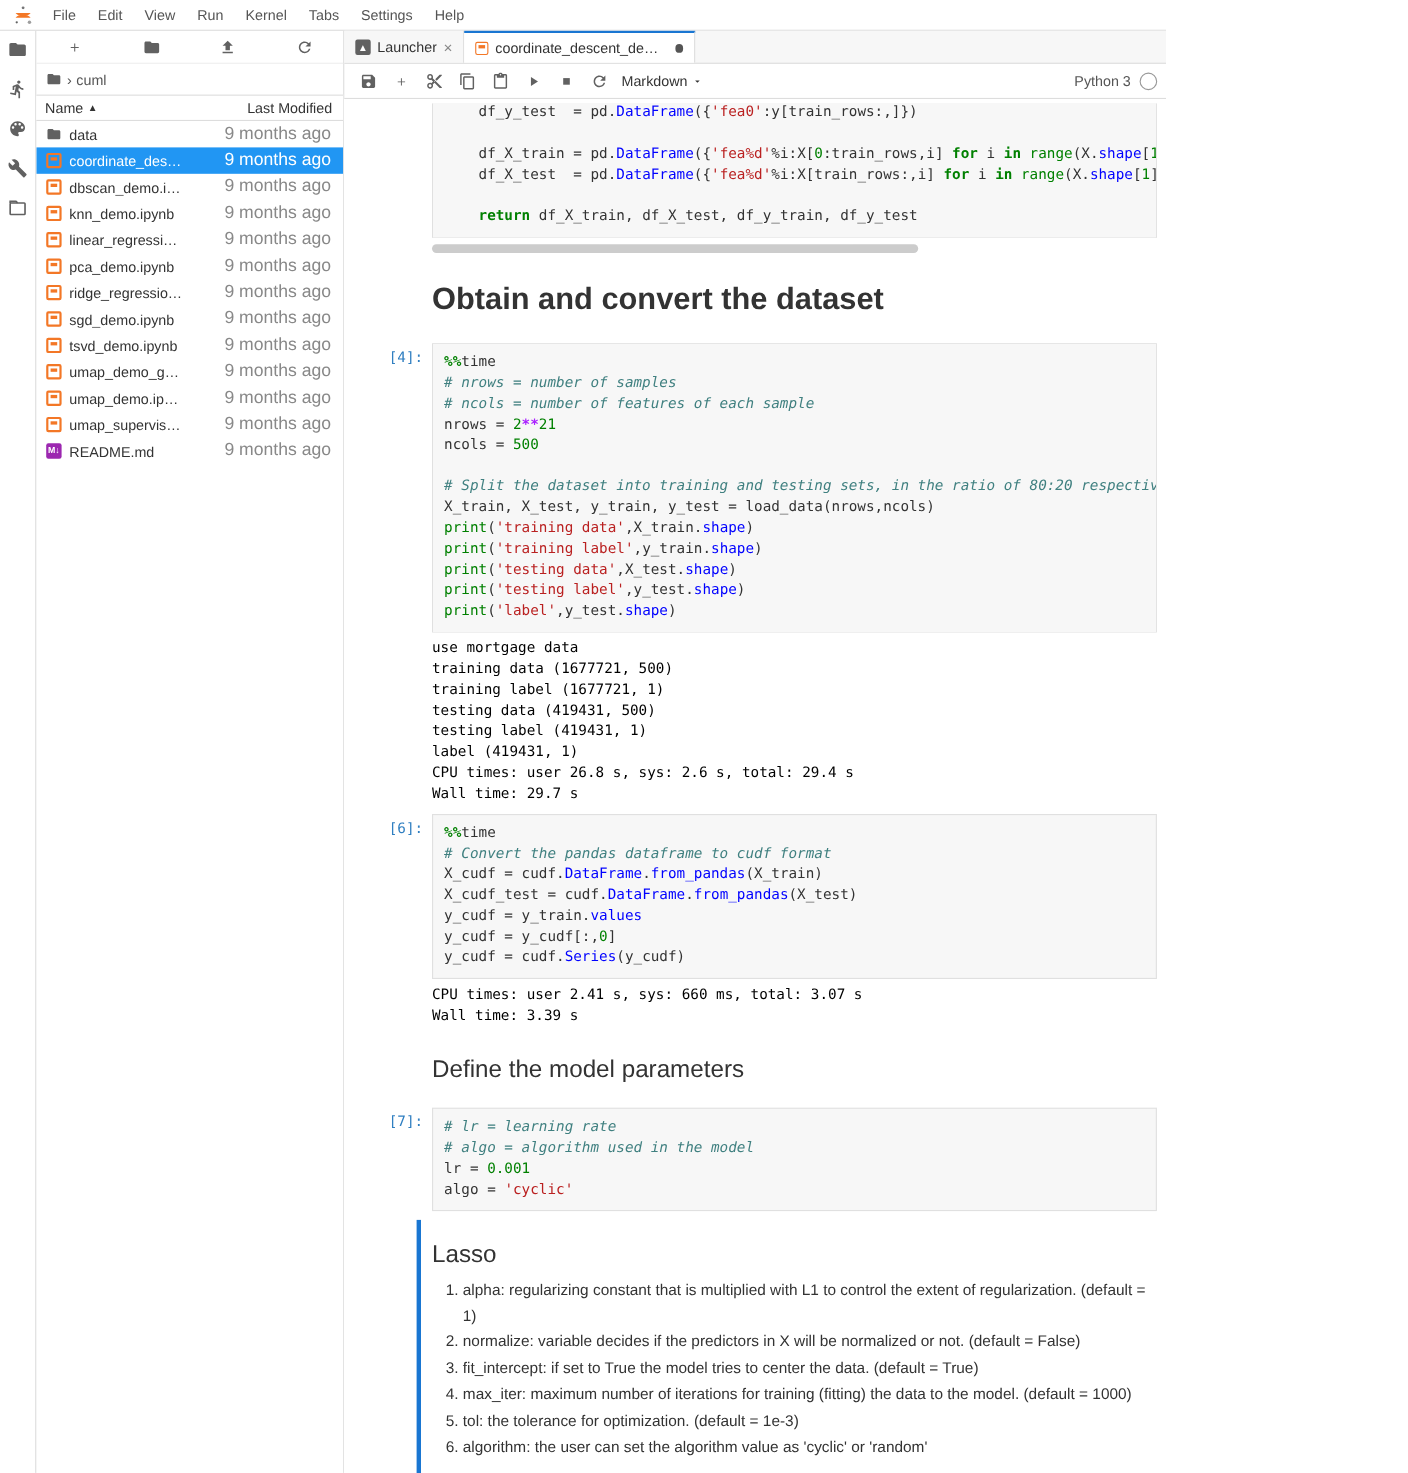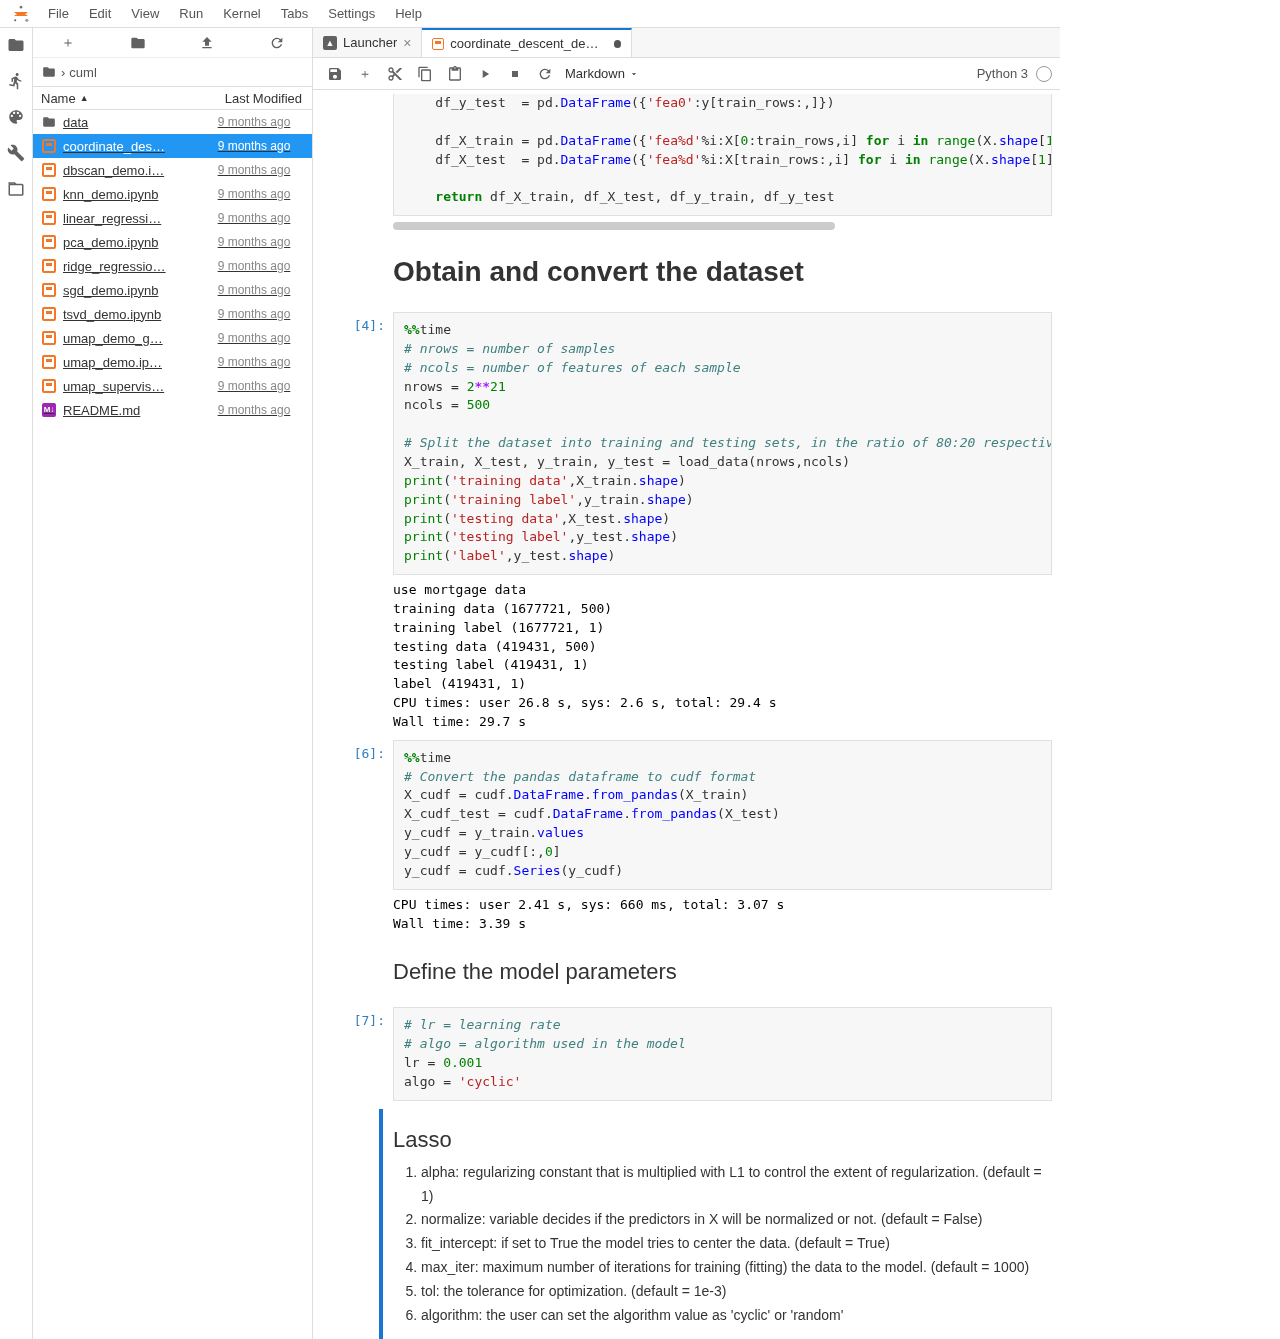--- a/index.html
+++ b/index.html
@@ -19,26 +19,26 @@
 .activity-icon { width: 18px; height: 18px; color: #616161; cursor: pointer; display:flex; align-items:center; justify-content:center; }
 
 
 .file-panel { width: 280px; border-right: 1px solid #ddd; display: flex; flex-direction: column; }
 .file-toolbar { display: flex; justify-content: space-around; align-items: center; height: 30px; border-bottom: 1px solid #eee; }
 .file-tool-icon { color: #616161; cursor: pointer; width:16px; height:16px; display:flex; align-items:center; justify-content:center; font-size:14px;}
 .breadcrumb { display: flex; align-items: center; height: 28px; padding: 0 8px; gap: 4px; font-size: 13px; color: #555; }
 .file-header { display: flex; height: 24px; border-top: 1px solid #ddd; border-bottom: 1px solid #ddd; font-size: 13px; align-items:center; background:#fff;}
 .file-header-name { flex: 1; padding: 0 8px; font-weight:400; display:flex; align-items:center; gap:4px;}
 .file-header-mod { width: 110px; text-align: right; padding-right: 10px; }
-.file-list { flex: 1; overflow-y: auto; text-decoration: underline; }
+.file-list { flex: 1; overflow-y: auto; }
 .file-row { display: flex; align-items: center; height: 24px; padding: 0 8px; cursor: pointer; }
 .file-row.selected { background: #2196f3; color: #fff; }
 .file-icon { width: 16px; height: 16px; margin-right: 6px; flex-shrink: 0; display:flex; align-items:center; justify-content:center; font-size:11px;}
 .file-name { flex: 1; white-space: nowrap; overflow: hidden; text-overflow: ellipsis; font-size: 13px; }
-.file-mod { width: 100px; text-align: center; font-size: 12px; color: #888; }
+.file-mod { width: 100px; text-align: left; font-size: 16px; color: #888; }
 .file-row.selected .file-mod { color:#fff; }
 
 
 .nb-icon { width:14px; height:14px; border:2px solid #f37726; border-radius:2px; position:relative; }
 .nb-icon::after { content:''; position:absolute; left:2px; right:2px; top:2px; bottom:5px; background:#f37726; }
 .folder-svg { width:16px; height:14px; }
 .md-icon { width:14px; height:14px; background:#9c27b0; color:#fff; font-size:8px; font-weight:bold; border-radius:2px; display:flex; align-items:center; justify-content:center; line-height:1;}
 
 
 .content { flex: 1; display: flex; flex-direction: column; min-width: 0; }

